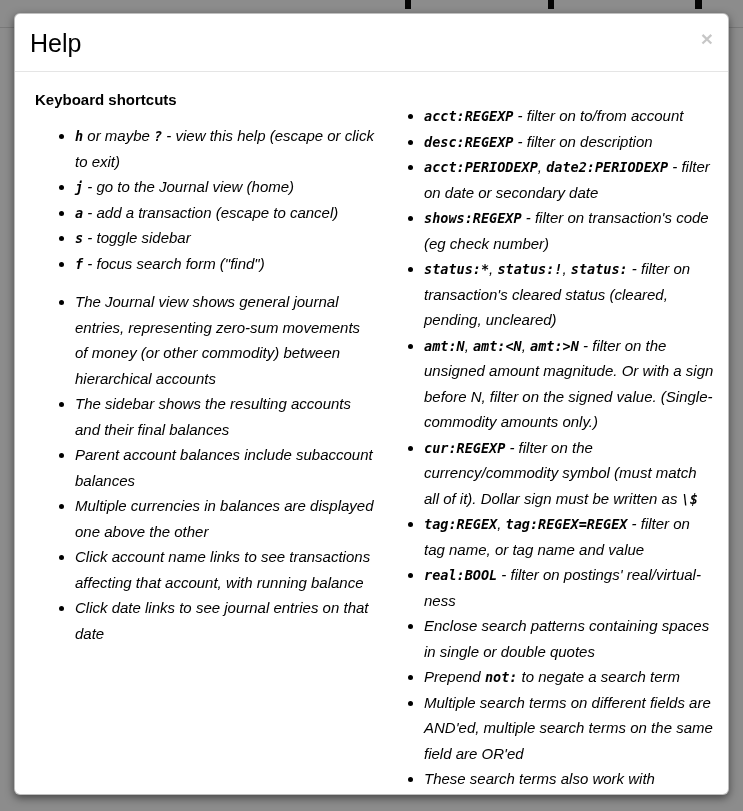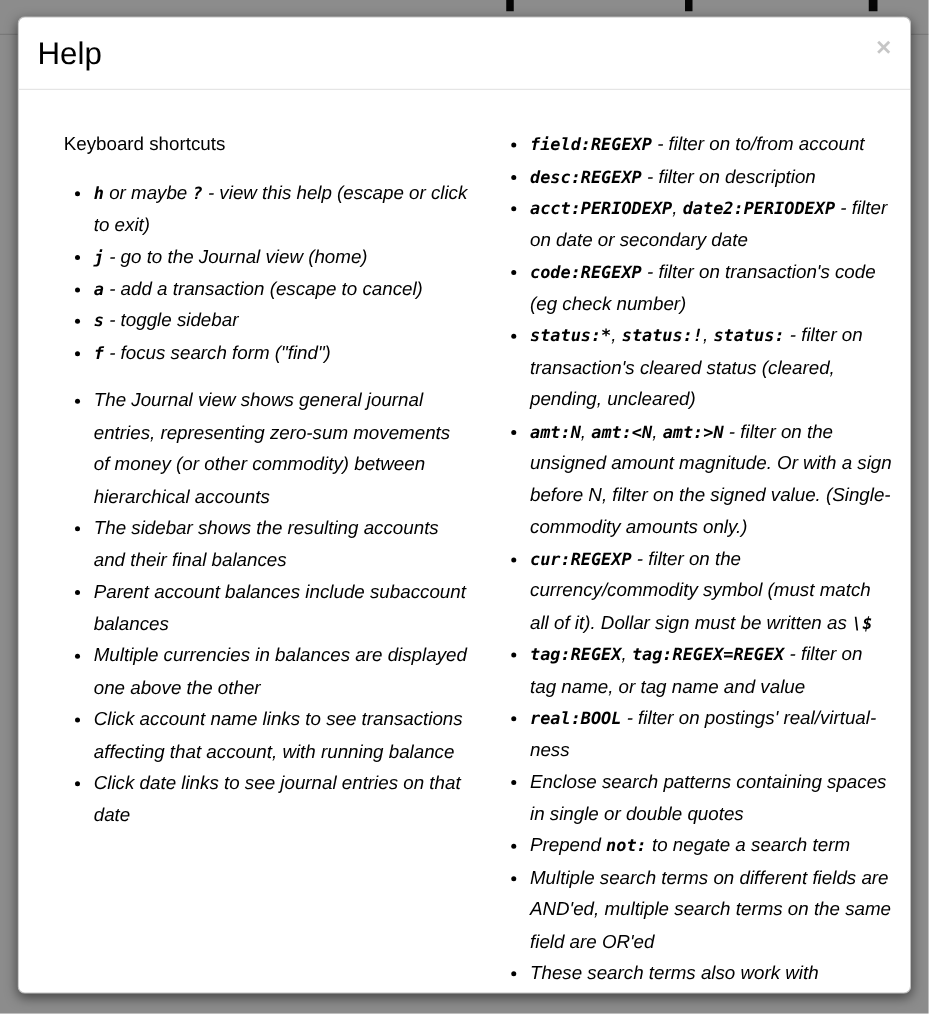--- a/index.html
+++ b/index.html
@@ -72,24 +72,24 @@
     display: flex;
     padding: 18px 14px 30px 6px;
     font-size: 15px;
     line-height: 1.7;
   }
   .col-left  { width: 363px; flex: none; padding-left: 14px; padding-right: 10px; }
   .col-right { flex: 1; }
 
   section h2 {
     font-size: 15px;
-    font-weight: normal;
+    font-weight: bold;
     line-height: 20px;
     color: #000;
-    margin: 16px;
+    margin: 0;
   }
   section + section h2 { margin-top: 26px; }
   section ul {
     margin: 13px 0 0 0;
     padding-left: 40px;
     list-style-type: disc;
     font-style: italic;
   }
   section li { color: #000; }
   code {
@@ -137,24 +137,24 @@
             <li>Parent account balances include subaccount balances</li>
             <li>Multiple currencies in balances are displayed one above the other</li>
             <li>Click account name links to see transactions affecting that account, with running balance</li>
             <li>Click date links to see journal entries on that date</li>
           </ul>
         </section>
       </div>
     <div class="col-right">
         <section>
           <ul>
-            <li><code>field:REGEXP</code> - filter on to/from account</li>
+            <li><code>acct:REGEXP</code> - filter on to/from account</li>
             <li><code>desc:REGEXP</code> - filter on description</li>
             <li><code>acct:PERIODEXP</code>, <code>date2:PERIODEXP</code> - filter on date or secondary date</li>
-            <li><code>code:REGEXP</code> - filter on transaction's code (eg check number)</li>
+            <li><code>shows:REGEXP</code> - filter on transaction's code (eg check number)</li>
             <li><code>status:*</code>, <code>status:!</code>, <code>status:</code> - filter on transaction's cleared status (cleared, pending, uncleared)</li>
             <li><code>amt:N</code>, <code>amt:&lt;N</code>, <code>amt:&gt;N</code> - filter on the unsigned amount magnitude. Or with a sign before N, filter on the signed value. (Single-commodity amounts only.)</li>
             <li><code>cur:REGEXP</code> - filter on the currency/commodity symbol (must match all of it). Dollar sign must be written as <code>\$</code></li>
             <li><code>tag:REGEX</code>, <code>tag:REGEX=REGEX</code> - filter on tag name, or tag name and value</li>
             <li><code>real:BOOL</code> - filter on postings' real/virtual-ness</li>
             <li>Enclose search patterns containing spaces in single or double quotes</li>
             <li>Prepend <code>not:</code> to negate a search term</li>
             <li>Multiple search terms on different fields are AND'ed, multiple search terms on the same field are OR'ed</li>
             <li>These search terms also work with command-line hledger</li>
           </ul>

